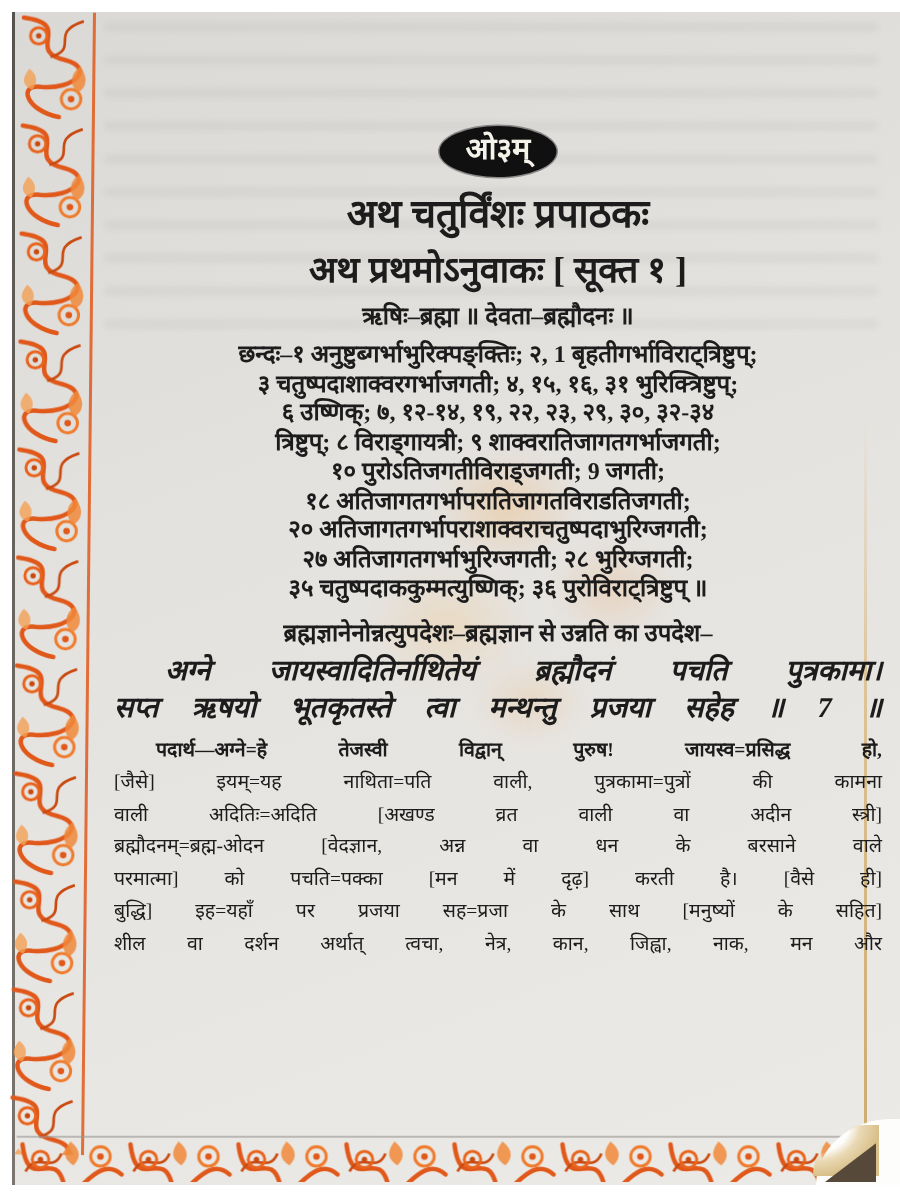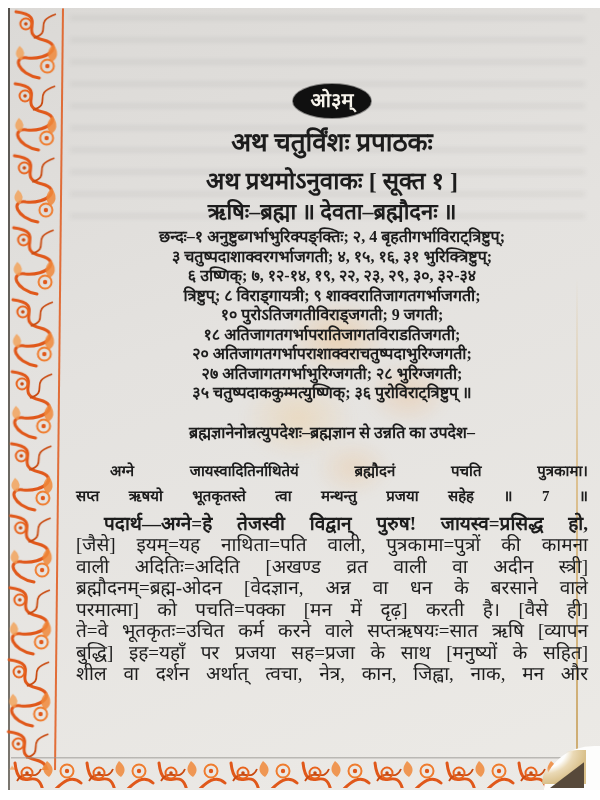--- a/index.html
+++ b/index.html
@@ -33,27 +33,27 @@
   .corner-fold{position:absolute;right:16px;bottom:2px;width:34px;height:28px;background:#57493a;
     clip-path:polygon(100% 8%,0 100%,100% 100%);}
   
   .content{position:absolute;left:68px;right:12px;top:0;text-align:center;}
   .om-badge{display:inline-block;margin-top:76px;background:#101010;color:#f5f2ea;
     border-radius:50%;padding:5px 18px 7px;font-size:20px;font-weight:bold;line-height:1.1;
     box-shadow:0 0 0 1px rgba(16,16,16,.4);}
   .t-kanda{margin:16px 0 0;font-size:33px;line-height:40px;font-weight:bold;letter-spacing:1px;}
   .t-prapathaka{margin:8px 0 0;font-size:26px;line-height:33px;font-weight:bold;}
   .t-anuvaka{margin:10px 0 0;font-size:24px;line-height:25px;font-weight:bold;}
-  .rishi{margin-top:7px;font-size:22px;line-height:22px;font-weight:bold;}
+  .rishi{margin-top:7px;font-size:16px;line-height:22px;font-weight:bold;}
   .chhandas{margin-top:4px;font-weight:bold;font-size:16px;line-height:19.5px;}
-  .upadesha{margin-top:20px;font-weight:bold;font-size:16px;line-height:20px;}
-  .mantra{margin-top:16px;font-weight:bold;font-size:15px;line-height:25px;}
+  .upadesha{margin-top:10px;font-weight:bold;font-size:16px;line-height:20px;}
+  .mantra{margin-top:2px;font-weight:bold;font-size:19px;line-height:25px;font-style:italic;}
   .m-line{text-align:justify;text-align-last:justify;}
   .m-first{padding-left:34px;}
-  .padartha{margin-top:4px;font-size:19px;line-height:21.5px;}
+  .padartha{margin-top:4px;font-size:13px;line-height:21.5px;}
   .p-line{text-align:justify;text-align-last:justify;}
   .p-first{padding-left:28px;font-weight:bold;}
 </style>
 </head>
 <body>
 
 <div class="stage">
   <div class="paper">
 
     <div class="ghost-lines"></div>
@@ -103,21 +103,21 @@
       <div class="om-badge">
         <span>ओ३म्</span>
       </div>
 
       <h2 class="t-prapathaka">अथ चतुर्विंशः प्रपाठकः</h2>
       <h3 class="t-anuvaka">अथ प्रथमोऽनुवाकः [ सूक्त १ ]</h3>
 
       <div class="rishi">ऋषिः–ब्रह्मा ॥ देवता–ब्रह्मौदनः ॥</div>
 
       <div class="chhandas">
-        <div class="ch-line">छन्दः–१ अनुष्टुब्गर्भाभुरिक्पङ्क्तिः; २, 4 बृहतीगर्भाविराट्त्रिष्टुप्;</div>
+        <div class="ch-line">छन्दः–१ अनुष्टुब्गर्भाभुरिक्पङ्क्तिः; २, 1 बृहतीगर्भाविराट्त्रिष्टुप्;</div>
         <div class="ch-line">३ चतुष्पदाशाक्वरगर्भाजगती; ४, १५, १६, ३१ भुरिक्त्रिष्टुप्;</div>
         <div class="ch-line">६ उष्णिक्; ७, १२-१४, १९, २२, २३, २९, ३०, ३२-३४</div>
         <div class="ch-line">त्रिष्टुप्; ८ विराड्गायत्री; ९ शाक्वरातिजागतगर्भाजगती;</div>
         <div class="ch-line">१० पुरोऽतिजगतीविराड्जगती; 9 जगती;</div>
         <div class="ch-line">१८ अतिजागतगर्भापरातिजागतविराडतिजगती;</div>
         <div class="ch-line">२० अतिजागतगर्भापराशाक्वराचतुष्पदाभुरिग्जगती;</div>
         <div class="ch-line">२७ अतिजागतगर्भाभुरिग्जगती; २८ भुरिग्जगती;</div>
         <div class="ch-line">३५ चतुष्पदाककुम्मत्युष्णिक्; ३६ पुरोविराट्त्रिष्टुप् ॥</div>
       </div>
 
@@ -127,19 +127,18 @@
         <div class="m-line m-first">अग्ने जायस्वादितिर्नाथितेयं ब्रह्मौदनं पचति पुत्रकामा।</div>
         <div class="m-line">सप्त ऋषयो भूतकृतस्ते त्वा मन्थन्तु प्रजया सहेह ॥ 7 ॥</div>
       </div>
 
       <div class="padartha">
         <div class="p-line p-first">पदार्थ—अग्ने=हे तेजस्वी विद्वान् पुरुष! जायस्व=प्रसिद्ध हो,</div>
         <div class="p-line">[जैसे] इयम्=यह नाथिता=पति वाली, पुत्रकामा=पुत्रों की कामना</div>
         <div class="p-line">वाली अदितिः=अदिति [अखण्ड व्रत वाली वा अदीन स्त्री]</div>
         <div class="p-line">ब्रह्मौदनम्=ब्रह्म-ओदन [वेदज्ञान, अन्न वा धन के बरसाने वाले</div>
         <div class="p-line">परमात्मा] को पचति=पक्का [मन में दृढ़] करती है। [वैसे ही]</div>
-        <div class="p-line">ते=वे भूतकृतः=उचित कर्म करने वाले सप्तऋषयः=सात ऋषि [व्यापन</div>
         <div class="p-line">बुद्धि] इह=यहाँ पर प्रजया सह=प्रजा के साथ [मनुष्यों के सहित]</div>
         <div class="p-line">शील वा दर्शन अर्थात् त्वचा, नेत्र, कान, जिह्वा, नाक, मन और</div>
       </div>
     </div>
   </div>
 </div>
 
 </body></html>

